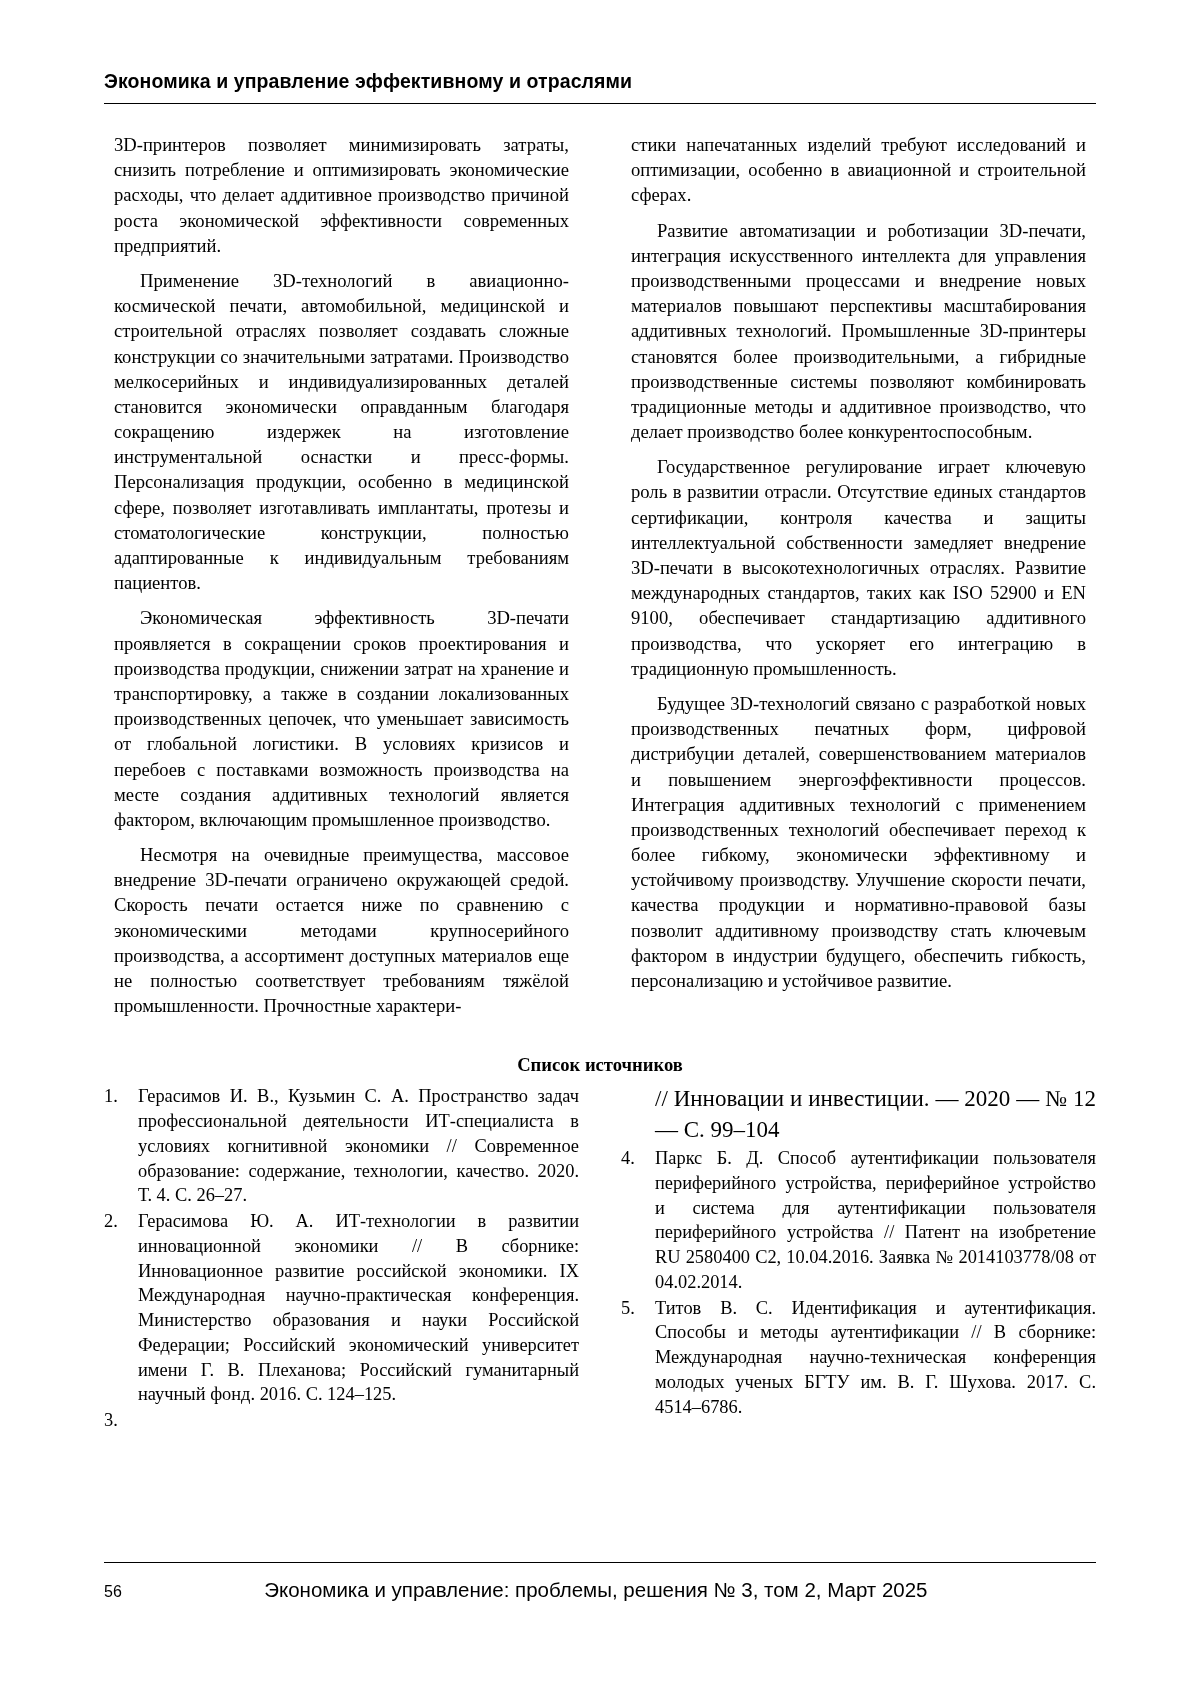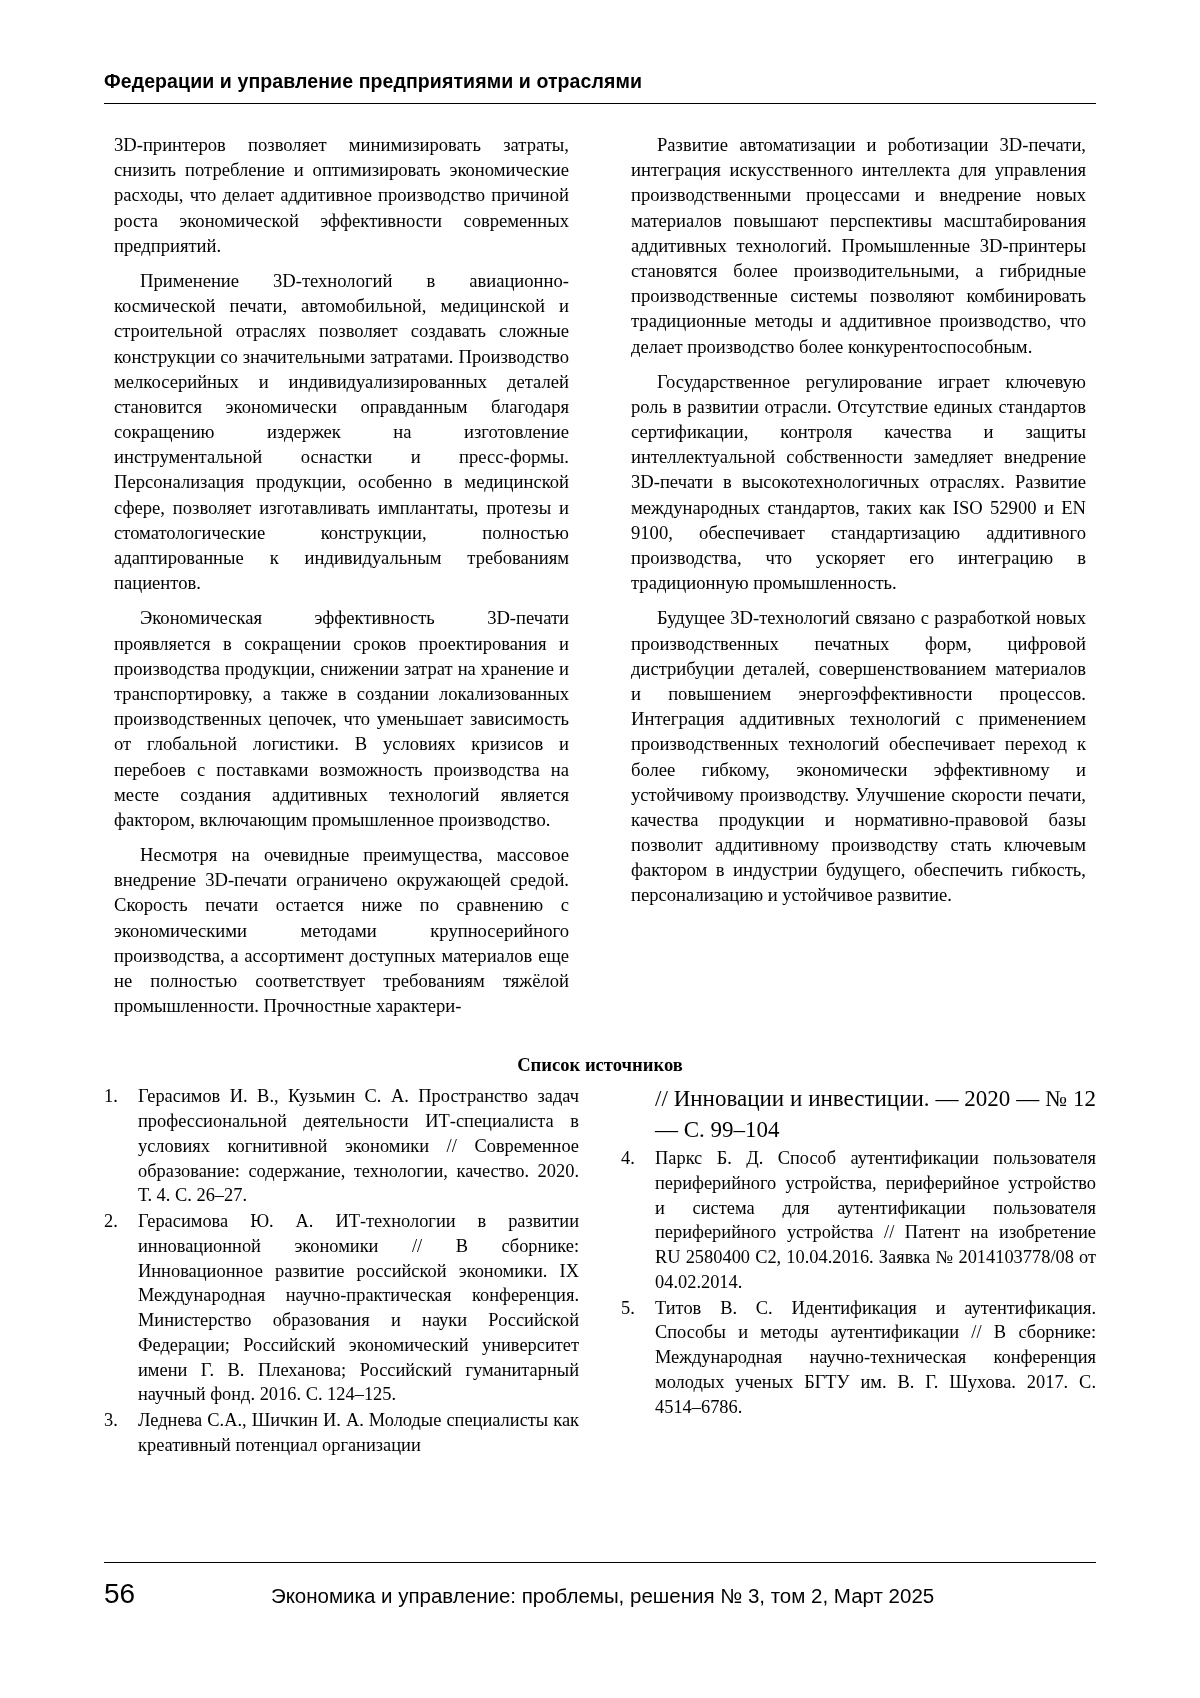--- a/index.html
+++ b/index.html
@@ -108,72 +108,73 @@
   .footer {
     position: absolute;
     left: 104px;
     top: 1578px;
     width: 992px;
     display: flex;
     align-items: baseline;
     font-family: "Liberation Sans", sans-serif;
   }
   .folio {
-    font-size: 28px;
+    font-size: 16px;
     font-weight: normal;
     text-align: right;
   }
   .footer-title {
     flex: 1;
     text-align: center;
     font-size: 20.5px;
     padding-right: 26px;
   }
 </style>
 </head>
 <body>
 
 <div class="page">
 
   <div class="content">
 
-    <div class="running-head">Федерации и управление предприятиями и отраслями</div>
+    <div class="running-head">Экономика и управление эффективному и отраслями</div>
     <div class="rule"></div>
 
     <div class="columns">
 
       <div class="col">
         <p class="body first">3D-принтеров позволяет минимизировать затраты, снизить потребление и оптимизировать экономические расходы, что делает аддитивное производство причиной роста экономической эффективности современных предприятий.</p>
         <p class="body">Применение 3D-технологий в авиационно-космической печати, автомобильной, медицинской и строительной отраслях позволяет создавать сложные конструкции со значительными затратами. Производство мелкосерийных и индивидуализированных деталей становится экономически оправданным благодаря сокращению издержек на изготовление инструментальной оснастки и пресс-формы. Персонализация продукции, особенно в медицинской сфере, позволяет изготавливать имплантаты, протезы и стоматологические конструкции, полностью адаптированные к индивидуальным требованиям пациентов.</p>
         <p class="body">Экономическая эффективность 3D-печати проявляется в сокращении сроков проектирования и производства продукции, снижении затрат на хранение и транспортировку, а также в создании локализованных производственных цепочек, что уменьшает зависимость от глобальной логистики. В условиях кризисов и перебоев с поставками возможность производства на месте создания аддитивных технологий является фактором, включающим промышленное производство.</p>
         <p class="body">Несмотря на очевидные преимущества, массовое внедрение 3D-печати ограничено окружающей средой. Скорость печати остается ниже по сравнению с экономическими методами крупносерийного производства, а ассортимент доступных материалов еще не полностью соответствует требованиям тяжёлой промышленности. Прочностные характери-</p>
       </div>
 
       <div class="col">
+        <p class="body first">стики напечатанных изделий требуют исследований и оптимизации, особенно в авиационной и строительной сферах.</p>
         <p class="body">Развитие автоматизации и роботизации 3D-печати, интеграция искусственного интеллекта для управления производственными процессами и внедрение новых материалов повышают перспективы масштабирования аддитивных технологий. Промышленные 3D-принтеры становятся более производительными, а гибридные производственные системы позволяют комбинировать традиционные методы и аддитивное производство, что делает производство более конкурентоспособным.</p>
         <p class="body">Государственное регулирование играет ключевую роль в развитии отрасли. Отсутствие единых стандартов сертификации, контроля качества и защиты интеллектуальной собственности замедляет внедрение 3D-печати в высокотехнологичных отраслях. Развитие международных стандартов, таких как ISO 52900 и EN 9100, обеспечивает стандартизацию аддитивного производства, что ускоряет его интеграцию в традиционную промышленность.</p>
         <p class="body">Будущее 3D-технологий связано с разработкой новых производственных печатных форм, цифровой дистрибуции деталей, совершенствованием материалов и повышением энергоэффективности процессов. Интеграция аддитивных технологий с применением производственных технологий обеспечивает переход к более гибкому, экономически эффективному и устойчивому производству. Улучшение скорости печати, качества продукции и нормативно-правовой базы позволит аддитивному производству стать ключевым фактором в индустрии будущего, обеспечить гибкость, персонализацию и устойчивое развитие.</p>
       </div>
 
     </div>
 
     <div class="refs-title">Список источников</div>
 
     <div class="refs-columns">
 
       <div class="col">
         <ol class="refs">
           <li>
             <span class="num">1.</span><span class="it">Герасимов И. В., Кузьмин С. А.</span><span> Пространство задач профессиональной деятельности ИТ-специалиста в условиях когнитивной экономики // Современное образование: содержание, технологии, качество. 2020. Т. 4. С. 26–27.</span>
           </li>
           <li>
             <span class="num">2.</span><span class="it">Герасимова Ю. А.</span><span> ИТ-технологии в развитии инновационной экономики // В сборнике: Инновационное развитие российской экономики. IX Международная научно-практическая конференция. Министерство образования и науки Российской Федерации; Российский экономический университет имени Г. В. Плеханова; Российский гуманитарный научный фонд. 2016. С. 124–125.</span>
           </li>
           <li>
-            <span class="num">3.</span><span class="it"></span><span>Леднева С.А., Шичкин И. А. Молодые специалисты как креативный потенциал организации</span>
+            <span class="num">3.</span><span class="it"></span>
           </li>
         </ol>
       </div>
 
       <div class="col">
         <div class="cont-ref">// Инновации и инвестиции. — 2020 — № 12 — С. 99–104</div>
         <ol class="refs">
           <li>
             <span class="num">4.</span><span class="it">Паркс Б. Д.</span><span> Способ аутентификации пользователя периферийного устройства, периферийное устройство и система для аутентификации пользователя периферийного устройства // Патент на изобретение RU 2580400 C2, 10.04.2016. Заявка № 2014103778/08 от 04.02.2014.</span>
           </li>

